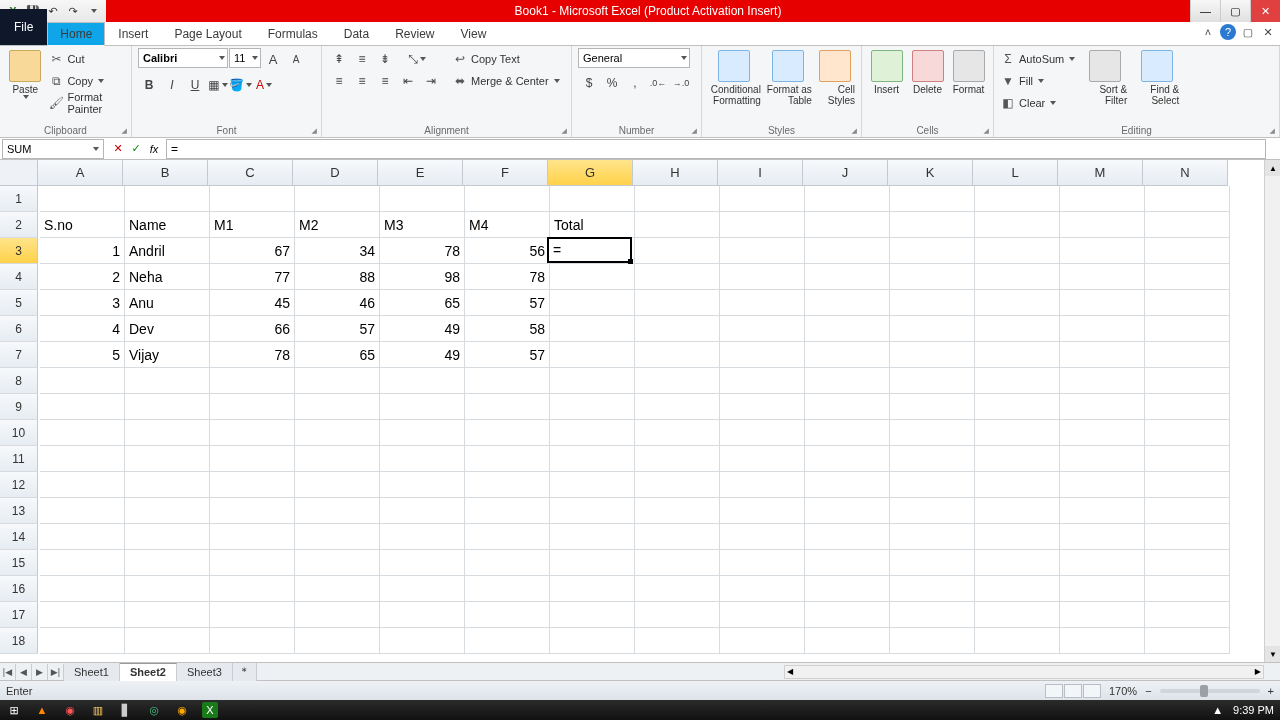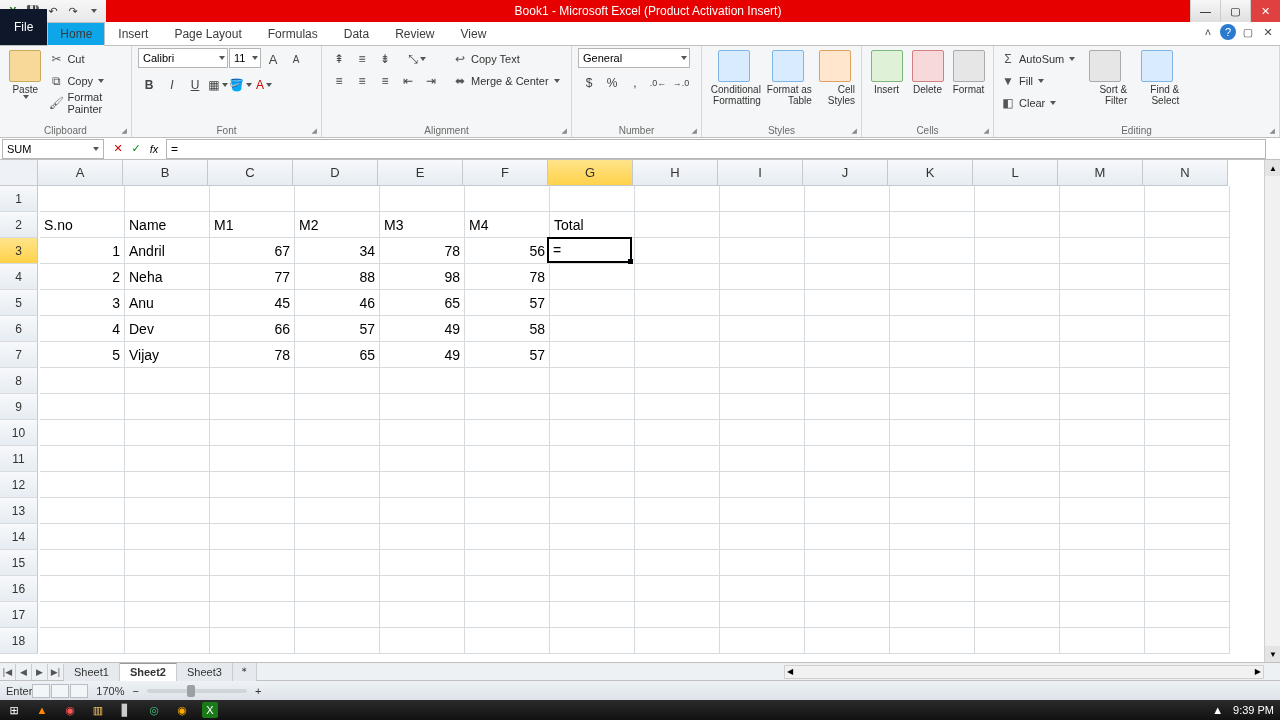--- a/index.html
+++ b/index.html
@@ -26,21 +26,21 @@
 .ribbon { height: 92px; background: #f5f6f7; border-bottom: 1px solid #c0c0c0; display: flex; }
 .rgroup { border-right: 1px solid #d4d8dc; display: flex; flex-direction: column; justify-content: space-between; padding: 2px 6px 1px; }
 .rgroup-body { display: flex; align-items: flex-start; gap: 4px; flex:1; }
 .rgroup-label { font-size: 10px; color: #6a6a6a; text-align: center; padding: 2px 0 0; position: relative; }
 .rgroup-label::after { content: "◢"; font-size: 7px; color: #8a8a8a; position: absolute; right: -2px; bottom: 1px; }
 .big-btn { display:flex; flex-direction:column; align-items:center; width:46px; padding-top:2px; font-size:10px; color:#333; text-align:right; line-height:1.1; }
 .big-icon { width: 32px; height: 32px; background: #f9d99a; border: 1px solid #c9a95a; border-radius: 2px; margin-bottom: 2px; }
 .mini-row { display:flex; align-items:center; gap:3px; height:22px; font-size:11px; color:#333; }
 .mini-icon { width:16px; height:16px; display:inline-flex; align-items:center; justify-content:center; font-size:12px; color:#555; border:1px solid transparent; }
 .dd { width: 0; height: 0; border-left: 3px solid transparent; border-right: 3px solid transparent; border-top: 4px solid #555; display:inline-block; margin-left:2px; }
-.font-name { width:90px; height:20px; border:1px solid #b5b5b5; background:#fff; padding:0 16px 0 4px; font-size:11px; position:relative; display:flex; align-items:center; }
+.font-name { width:90px; height:20px; border:1px solid #b5b5b5; background:#fff; padding:0 16px 0 4px; font-size:11px; position:relative; display:flex; align-items:center;font-weight:bold; }
 .font-size { width:32px; height:20px; border:1px solid #b5b5b5; background:#fff; padding:0 12px 0 4px; font-size:11px; position:relative; display:flex; align-items:center; }
 .combo-arr { position:absolute; right:2px; top:50%; transform:translateY(-50%); }
 .btnrow { display:flex; gap:1px; }
 .ribbtn { width:22px; height:22px; display:flex; align-items:center; justify-content:center; font-size:12px; color:#444; }
 .ribbtn.u { text-decoration: underline; }
 .ribbtn.i { font-style: italic; }
 .ribbtn.b { font-weight: bold; }
 .number-combo { width:112px; height:20px; border:1px solid #b5b5b5; background:#fff; padding:0 16px 0 4px; font-size:11px; display:flex; align-items:center; position:relative; }
 
 
@@ -72,21 +72,21 @@
 
 .sheettabs { height:18px; background:#eef1f4; border-top:1px solid #c0c0c0; display:flex; align-items:center; font-size:11px; position:relative; }
 .sheet-nav { display:flex; }
 .sheet-nav span { width:16px; height:16px; display:flex; align-items:center; justify-content:center; color:#555; font-size:9px; border-right:1px solid #ccc; }
 .sheettab { padding:0 10px; height:18px; display:flex; align-items:center; background:#e6eaef; border-right:1px solid #c7cdd3; color:#333; }
 .sheettab.active { background:#fff; font-weight:bold; border-top:1px solid #999; }
 .hscroll-zone { flex:1; display:flex; align-items:center; justify-content:flex-end; }
 .hscroll { width:480px; height:14px; background:#f1f1f1; border:1px solid #d0d0d0; display:flex; align-items:center; justify-content:space-between; font-size:8px; padding:0 2px; margin-right:16px; }
 
 
-.statusbar { height:20px; background:linear-gradient(#eef2f6,#dde3e9); border-top:1px solid #c0c0c0; display:flex; align-items:center; font-size:11px; padding:0 6px; color:#333; }
+.statusbar { height:20px; background:linear-gradient(#eef2f6,#dde3e9); border-top:1px solid #c0c0c0; display:flex; align-items:center; justify-content:space-between; font-size:11px; padding:0 6px; color:#333; }
 .status-right { display:flex; align-items:center; gap:8px; }
 .viewbtns { display:flex; gap:1px; }
 .viewbtns span { width:18px;height:14px;border:1px solid #b8bec4;background:#f3f6f9; }
 .zoom-slider { width:100px; height:4px; background:#cfd5db; position:relative; border-radius:2px; }
 .zoom-thumb { position:absolute; left:40px; top:-4px; width:8px; height:12px; background:#9aa0a6; border-radius:2px; }
 
 
 .taskbar { height:20px; position:absolute; bottom:0; left:0; right:0; background:linear-gradient(#2b2b2b,#111); display:flex; align-items:center; justify-content:space-between; padding:0 6px; color:#fff; font-size:11px; }
 .task-left { display:flex; align-items:center; gap:12px; }
 .task-left .ticon { width:16px; height:16px; border-radius:2px; display:flex; align-items:center; justify-content:center; font-size:11px; }

